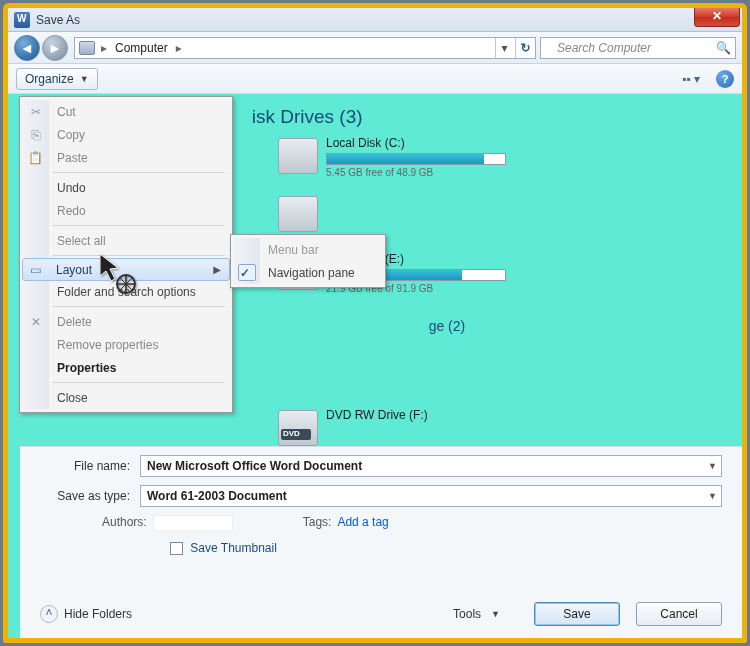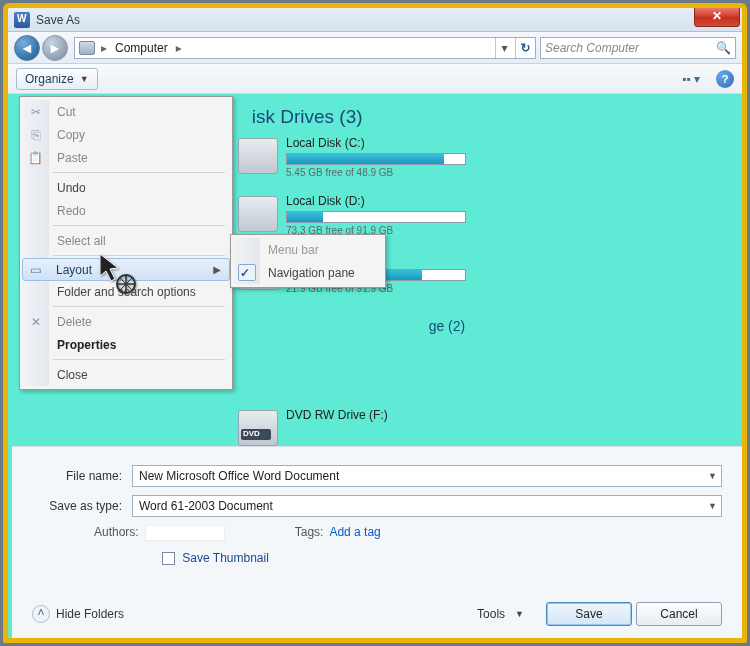--- a/index.html
+++ b/index.html
@@ -12,32 +12,32 @@
 .closebtn { position: absolute; right: 2px; top: -1px; width: 46px; height: 20px; background: linear-gradient(#e87a6a, #d43a28 48%, #c1301e 52%, #d84a38); border: 1px solid #8a2a1a; border-radius: 0 0 3px 3px; color: #fff; text-align: center; line-height: 16px; font-weight: bold; font-size: 12px; }
 .navbar { height: 32px; background: linear-gradient(#f4f7fb, #e6edf5); display: flex; align-items: center; padding: 0 6px; border-bottom: 1px solid #c5d2e0; }
 .navbtn { width: 26px; height: 26px; border-radius: 50%; background: radial-gradient(circle at 35% 30%, #7aaed8, #3a78b0 60%, #2a5a8a); border: 1px solid #4a7aa8; margin-right: 2px; display: flex; align-items: center; justify-content: center; color: #fff; font-size: 14px; }
 .navbtn.fwd { background: radial-gradient(circle at 35% 30%, #c8d4e0, #98a8b8 60%, #7a8a9a); border-color: #8a98a8; }
 .addrbar { flex: 1; height: 22px; background: #fff; border: 1px solid #9aafc5; margin: 0 4px; display: flex; align-items: center; padding: 0 4px; position: relative; }
 .addrbar .compicon { width: 16px; height: 14px; background: linear-gradient(#d0d8e6, #a0b0c8); border: 1px solid #7a8aa0; border-radius: 2px; margin-right: 4px; position: relative; }
 .addrbar .crumb { padding: 0 6px; color: #222; }
 .addrbar .sep { color: #666; padding: 0 2px; }
 .addrbar .dropbtn { position: absolute; right: 22px; top: 0; width: 18px; height: 20px; border-left: 1px solid #c0c8d4; text-align: center; color: #555; line-height: 20px; }
 .addrbar .refbtn { position: absolute; right: 0; top: 0; width: 20px; height: 20px; border-left: 1px solid #c0c8d4; text-align: center; color: #2a5a8a; line-height: 20px; font-weight: bold; }
-.searchbar { width: 196px; height: 22px; background: #fff; border: 1px solid #9aafc5; display: flex; align-items: center; padding: 0 4px; color: #888; font-style: italic; position: relative; }
+.searchbar { width: 196px; height: 22px; background: #fff; border: 1px solid #9aafc5; display: flex; align-items: center; padding: 0 16px; color: #888; font-style: italic; position: relative; }
 .searchbar .magicon { position: absolute; right: 4px; color: #5a7aa0; font-style: normal; }
 .toolbar { height: 30px; background: linear-gradient(#f8fafc, #eaf0f6); border-bottom: 1px solid #d0dae6; display: flex; align-items: center; padding: 0 8px; position: relative; }
 .orgbtn { height: 22px; padding: 0 8px; background: linear-gradient(#fdfdfe, #e8eef5); border: 1px solid #a8bcd0; border-radius: 3px; display: flex; align-items: center; color: #1a3a5a; }
 .orgbtn .dd { margin-left: 6px; color: #444; font-size: 9px; }
 .toolbar .rightctrls { position: absolute; right: 8px; display: flex; align-items: center; gap: 10px; }
 .viewbtn { width: 30px; height: 20px; border: 1px solid transparent; display: flex; align-items: center; justify-content: center; color: #4a6a8a; }
 .helpbtn { width: 18px; height: 18px; border-radius: 50%; background: radial-gradient(circle at 35% 30%, #6aaae8, #2a6ab8); color: #fff; text-align: center; line-height: 18px; font-weight: bold; font-size: 11px; }
 .content { position: absolute; left: 0; top: 88px; right: 0; bottom: 192px; padding: 10px 20px; overflow: hidden; }
 .section-hdr { color: #1a4a7a; font-size: 19px; margin-bottom: 8px; margin-left: 210px; }
 .drives { display: flex; flex-wrap: wrap; gap: 0 40px; margin-left: 210px; }
-.drive { width: 230px; height: 54px; display: flex; align-items: flex-start; margin-bottom: 4px; }
+.drive { width: 230px; height: 54px; display: flex; align-items: flex-start; margin-bottom: 4px; margin-left: 40px; }
 .drive .dicon { width: 40px; height: 36px; background: linear-gradient(#e8ecf0, #c0c8d0); border: 1px solid #98a4b0; border-radius: 3px; margin-right: 8px; margin-top: 2px; position: relative; }
 .drive .dicon.dvd::before { content: ""; position: absolute; left: 2px; top: 18px; width: 30px; height: 11px; background: #3a4a5a; border-radius: 2px; }
 .drive .dicon.dvd::after { content: "DVD"; position: absolute; left: 4px; top: 18px; color: #fff; font-size: 8px; font-weight: bold; }
 .drive .dinfo { flex: 1; }
 .drive .dname { color: #222; margin-bottom: 3px; }
 .drive .dbar { width: 180px; height: 12px; border: 1px solid #8a9aac; background: #fff; position: relative; margin-bottom: 2px; }
 .drive .dbar .fill { position: absolute; left: 0; top: 0; bottom: 0; background: linear-gradient(#3ac0da, #1a98c0); }
 .drive .dfree { color: #666; font-size: 10px; }
 .section-hdr2 { color: #1a4a7a; font-size: 14px; margin: 8px 0 16px 210px; }
 
@@ -54,39 +54,39 @@
 .submenu { position: absolute; left: 222px; top: 226px; width: 156px; background: #f4f4f4; border: 1px solid #9a9a9a; box-shadow: 2px 2px 4px rgba(0,0,0,0.25); padding: 3px; z-index: 11; }
 .submenu .iconcol { position: absolute; left: 3px; top: 3px; bottom: 3px; width: 26px; background: linear-gradient(90deg, #f0f2f6, #e4e8ee); }
 .subitem { height: 23px; display: flex; align-items: center; padding-left: 34px; color: #444; position: relative; }
 .subitem.disabled { color: #999; }
 .subitem .chk { position: absolute; left: 6px; color: #2a5a9a; font-weight: bold; }
 .subitem .chkbox { position: absolute; left: 4px; top: 3px; width: 18px; height: 17px; border: 1px solid #8aa8cc; background: #eaf2fb; border-radius: 2px; }
 
 .cursor { position: absolute; left: 92px; top: 246px; z-index: 20; pointer-events: none; }
 .cursor svg { filter: drop-shadow(1px 1px 1px rgba(0,0,0,0.4)); }
 
-.bottom { position: absolute; left: 4px; right: 0; bottom: 0; height: 192px; border-top: 1px solid #d8dee6; background: #f4f7fa; padding: 18px 20px 10px; }
+.bottom { position: absolute; left: 12px; right: 0; bottom: 0; height: 192px; border-top: 1px solid #d8dee6; background: #f4f7fa; padding: 8px 20px 10px; }
 .frow { display: flex; align-items: center; margin-bottom: 8px; }
 .frow .lbl { width: 100px; text-align: right; padding-right: 10px; color: #333; }
-.frow .fld { flex: 1; height: 22px; border: 1px solid #a0b0c4; background: #fff; padding: 0 6px; display: flex; align-items: center; color: #222; position: relative; }
+.frow .fld { flex: 1; height: 22px; border: 1px solid #a0b0c4; background: #fff; padding: 0 6px; display: flex; align-items: center; color: #222; position: relative; font-weight: bold; }
 .frow .fld .dd { position: absolute; right: 4px; color: #555; font-size: 9px; }
 .metarow { display: flex; padding-left: 62px; margin-top: 6px; margin-bottom: 10px; }
 .metarow .mlbl { color: #555; margin-right: 6px; }
 .metarow .mval { width: 80px; height: 16px; background: #fff; border: 1px solid #eee; margin-right: 70px; }
 .metarow .taglink { color: #0a5acc; }
 .chkrow { padding-left: 130px; margin-top: 8px; }
 .chkrow .cb { display: inline-block; width: 13px; height: 13px; border: 1px solid #7a8aa0; background: #fff; vertical-align: middle; margin-right: 4px; }
 .chkrow .cblbl { color: #1a4a8a; }
 .btnrow { position: absolute; bottom: 12px; right: 20px; left: 20px; display: flex; align-items: center; }
 .hidefold { display: flex; align-items: center; color: #333; }
 .hidefold .arr { width: 18px; height: 18px; border: 1px solid #b0bccc; border-radius: 50%; background: #f0f4f8; text-align: center; line-height: 15px; margin-right: 6px; color: #4a6a8a; }
 .btnrow .spacer { flex: 1; }
 .toolsdd { margin-right: 18px; color: #333; display: flex; align-items: center; }
 .toolsdd .dd { margin-left: 10px; font-size: 9px; color: #444; }
-.dlgbtn { width: 86px; height: 24px; border: 1px solid #8aa0b8; background: linear-gradient(#fdfdfe, #e6ecf3); border-radius: 3px; text-align: center; line-height: 22px; color: #222; margin-left: 4px; }
+.dlgbtn { width: 86px; height: 24px; border: 1px solid #8aa0b8; background: linear-gradient(#fdfdfe, #e6ecf3); border-radius: 3px; text-align: center; line-height: 22px; color: #222; margin-left: 16px; }
 .dlgbtn.primary { border: 1px solid #4a88c0; background: linear-gradient(#f0f6fc, #d4e6f6); box-shadow: 0 0 0 1px #9ac4e8 inset; }
 </style>
 </head>
 <body>
 
 <div class="window">
   <div class="titlebar">
     <div class="appicon"></div>
     <span class="title">Save As</span>
     <div class="closebtn">✕</div>
@@ -128,27 +128,20 @@
         <div class="dinfo">
           <div class="dname">Local Disk (C:)</div>
           <div class="dbar">
               <div class="fill" style="width:88%"></div>
             </div>
           <div class="dfree">5.45 GB free of 48.9 GB</div>
         </div>
       </div>
       <div class="drive">
         <div class="dicon"></div>
-        <div class="dinfo">
-          <div class="dname">Local Disk (D:)</div>
-          <div class="dbar">
-              <div class="fill" style="width:20%"></div>
-            </div>
-          <div class="dfree">73.3 GB free of 91.9 GB</div>
-        </div>
       </div>
       <div class="drive">
         <div class="dicon"></div>
         <div class="dinfo">
           <div class="dname">Local Disk (E:)</div>
           <div class="dbar">
               <div class="fill" style="width:76%"></div>
             </div>
           <div class="dfree">21.9 GB free of 91.9 GB</div>
         </div>
@@ -197,20 +190,23 @@
         <span>Layout</span>
         <span class="submark">▶</span>
       </div>
     <div class="ctxitem">
         <span>Folder and search options</span>
       </div>
     <div class="ctxsep"></div>
     <div class="ctxitem disabled">
         <span class="itemicon">✕</span>
         <span>Delete</span>
+      </div>
+    <div class="ctxitem disabled">
+        <span>Remove properties</span>
       </div>
     <div class="ctxitem bold">
         <span>Properties</span>
       </div>
     <div class="ctxsep"></div>
     <div class="ctxitem">
         <span>Close</span>
       </div>
   </div>
 

